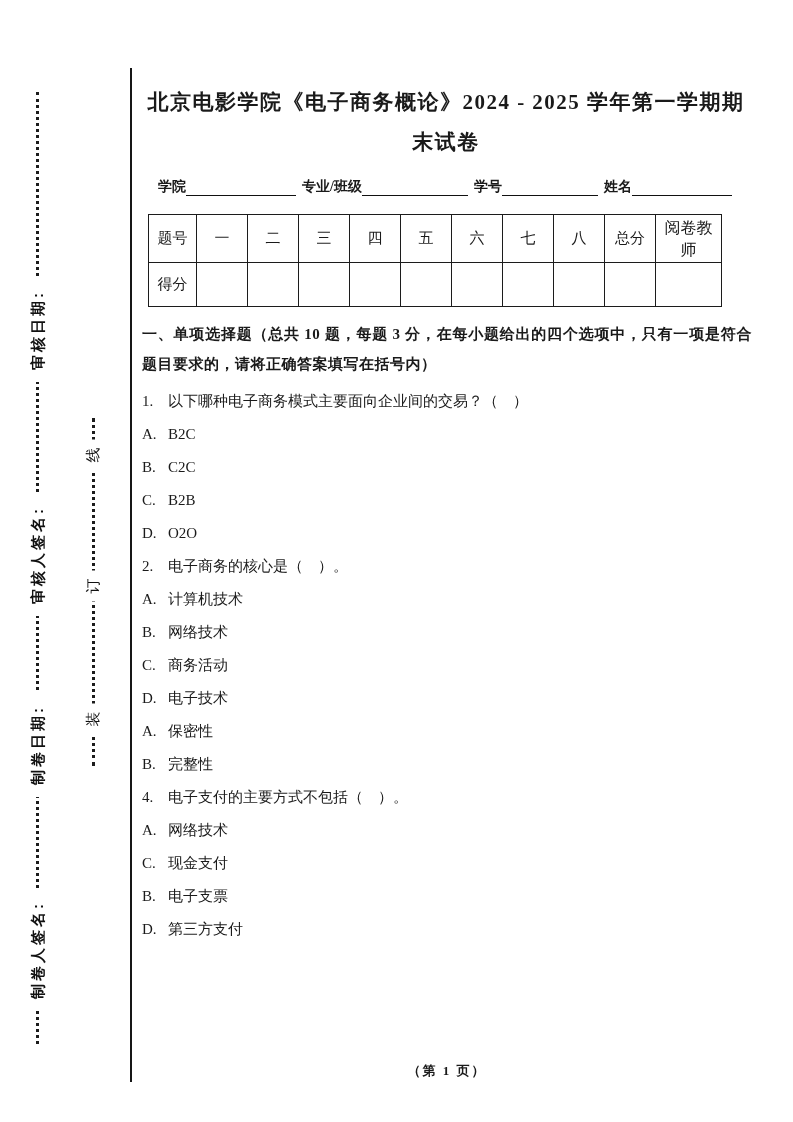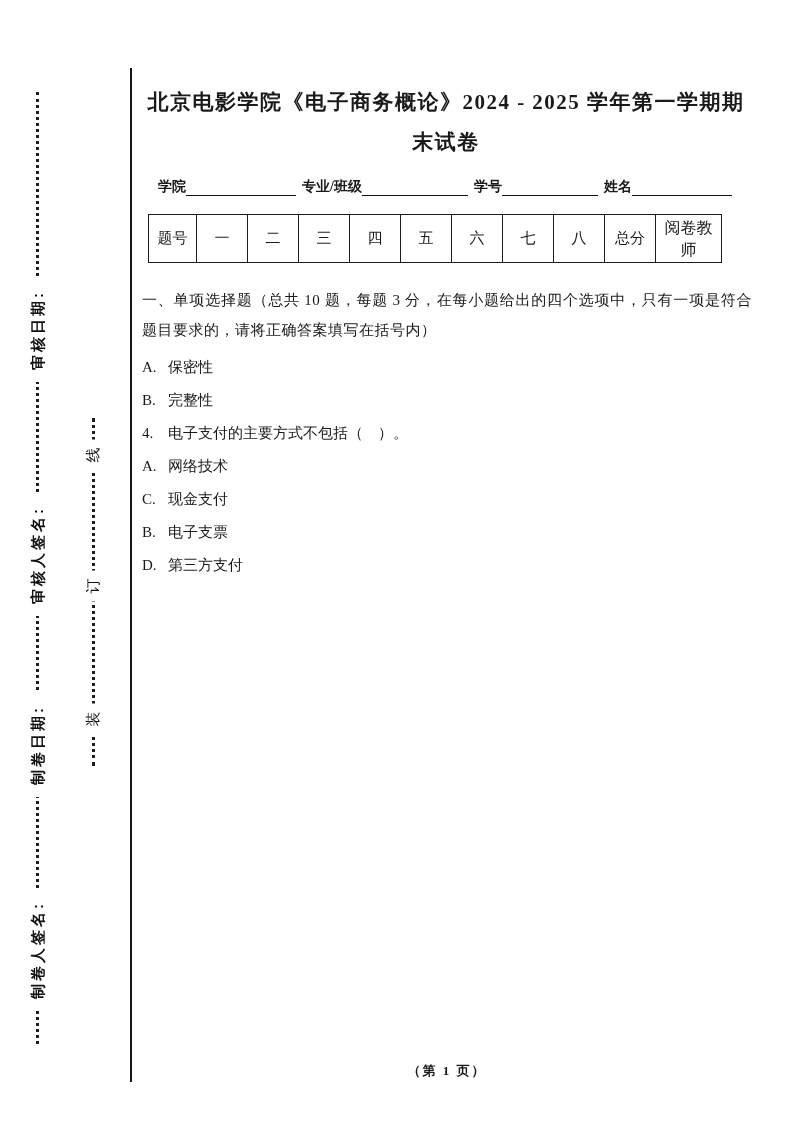--- a/index.html
+++ b/index.html
@@ -92,24 +92,24 @@
     vertical-align: middle;
     font-size: 15px;
     width: 51px;
   }
   .score-table tr.head-row td { height: 46px; }
   .score-table tr.fill-row td { height: 44px; }
   .score-table td.c-first { width: 48px; }
   .score-table td.c-last  { width: 66px; font-size: 16px; line-height: 1.35; padding: 2px; word-break: break-all; }
 
   .section-heading {
-    font-weight: 400;
+    font-weight: 700;
     font-size: 15px;
     line-height: 30px;
-    margin: 22px 2px 6px 4px;
+    margin: 12px 2px 6px 4px;
     text-align: justify;
     letter-spacing: 0.5px;
   }
   .questions { margin-left: 4px; margin-top: 4px; }
   .line { height: 33px; line-height: 33px; font-size: 15px; white-space: nowrap; }
   .q-num { display: inline-block; min-width: 26px; }
   .footer {
     position: absolute;
     bottom: 2px; left: 0; right: 0;
     text-align: center;
@@ -165,28 +165,75 @@
           <td>二</td>
           <td>三</td>
           <td>四</td>
           <td>五</td>
           <td>六</td>
           <td>七</td>
           <td>八</td>
           <td>总分</td>
           <td class="c-last">阅卷教师</td>
         </tr>
+        <tr class="fill-row">
+          <td class="c-first">得分</td>
+          <td></td>
+          <td></td>
+          <td></td>
+          <td></td>
+          <td></td>
+          <td></td>
+          <td></td>
+          <td></td>
+          <td></td>
+          <td class="c-last"></td>
+        </tr>
       </tbody>
     </table>
 
     <p class="section-heading">一、单项选择题（总共 10 题，每题 3 分，在每小题给出的四个选项中，只有一项是符合题目要求的，请将正确答案填写在括号内）</p>
 
     <div class="questions">
 
-
+      <div class="q-block">
+        <div class="line">
+          <span class="q-num">1.</span><span>以下哪种电子商务模式主要面向企业间的交易？（　）</span>
+        </div>
+        <div class="line">
+          <span class="q-num">A.</span><span>B2C</span>
+        </div>
+        <div class="line">
+          <span class="q-num">B.</span><span>C2C</span>
+        </div>
+        <div class="line">
+          <span class="q-num">C.</span><span>B2B</span>
+        </div>
+        <div class="line">
+          <span class="q-num">D.</span><span>O2O</span>
+        </div>
+      </div>
+
+      <div class="q-block">
+        <div class="line">
+          <span class="q-num">2.</span><span>电子商务的核心是（　）。</span>
+        </div>
+        <div class="line">
+          <span class="q-num">A.</span><span>计算机技术</span>
+        </div>
+        <div class="line">
+          <span class="q-num">B.</span><span>网络技术</span>
+        </div>
+        <div class="line">
+          <span class="q-num">C.</span><span>商务活动</span>
+        </div>
+        <div class="line">
+          <span class="q-num">D.</span><span>电子技术</span>
+        </div>
+      </div>
 
       <div class="q-block">
         <div class="line">
           <span class="q-num">A.</span><span>保密性</span>
         </div>
         <div class="line">
           <span class="q-num">B.</span><span>完整性</span>
         </div>
       </div>
 

